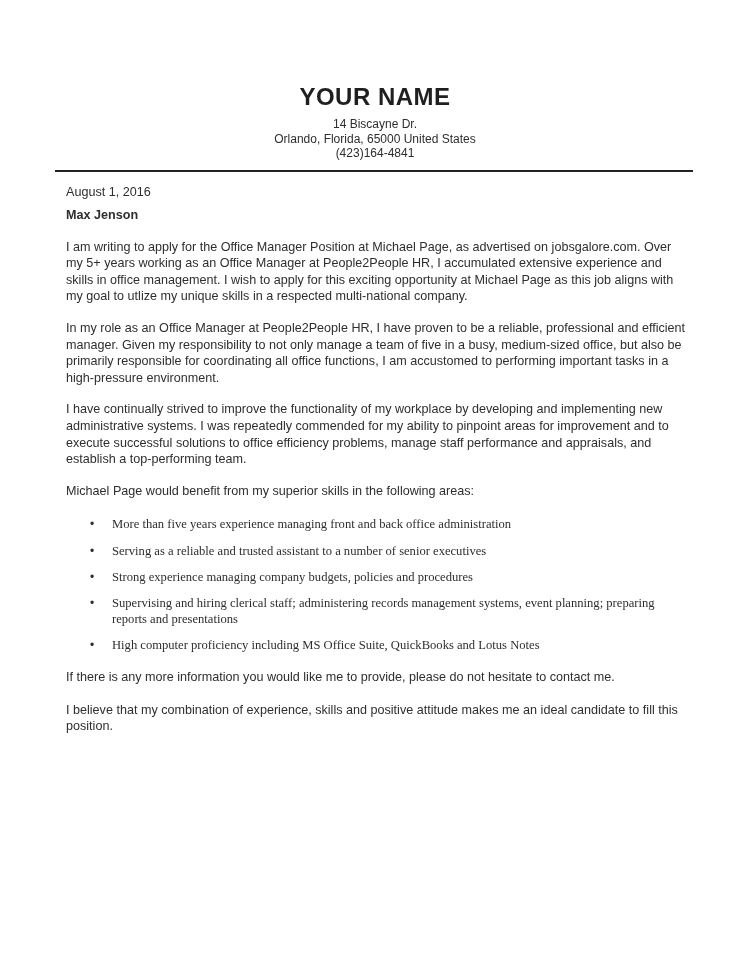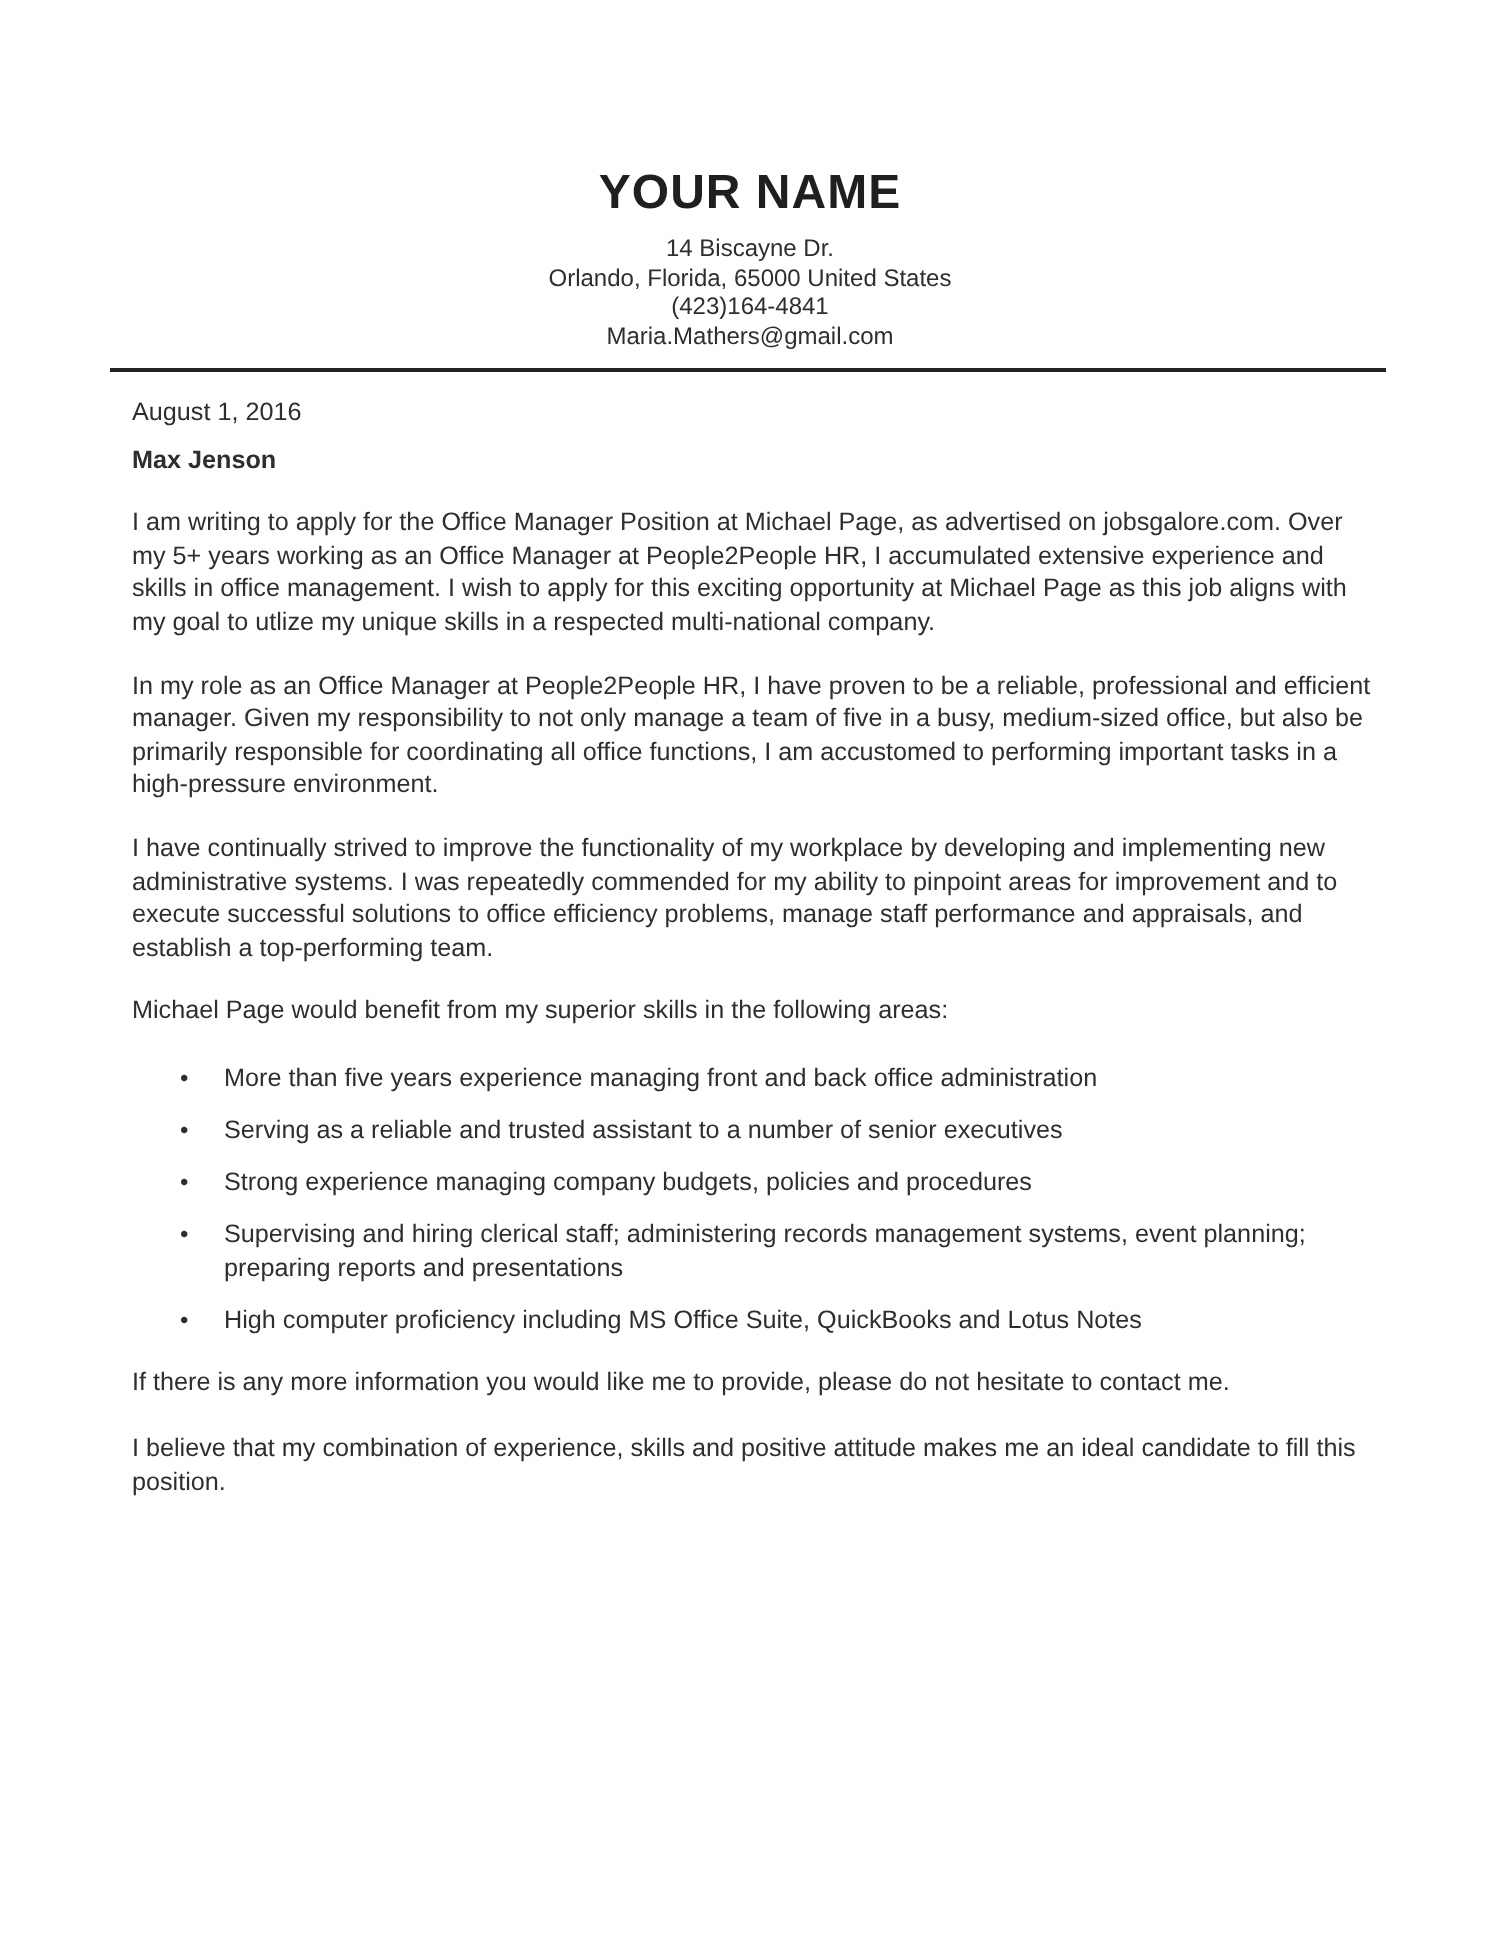--- a/index.html
+++ b/index.html
@@ -74,36 +74,36 @@
   }
   .skills-list .bullet-glyph {
     width: 22px;
     flex: 0 0 22px;
     text-align: left;
     font-size: 12px;
     line-height: 16.6px;
   }
   .skills-list .bullet-text {
     flex: 1;
+    font-family: Liberation Serif, serif;
   }
   .closing {
     margin-top: 16px;
   }
 </style>
 </head>
 <body>
 
 <div class="page">
 
   <div class="letterhead">
     <div class="name">YOUR NAME</div>
     <div class="contact-line">14 Biscayne Dr.</div>
     <div class="contact-line">Orlando, Florida, 65000 United States</div>
     <div class="contact-line">(423)164-4841</div>
-    <div class="contact-line">Maria.Mathers@gmail.com</div>
   </div>
 
   <hr class="rule">
 
   <div class="letter-body">
 
     <div class="date-line">August 1, 2016</div>
     <div class="recipient-name">Max Jenson</div>
 
 

